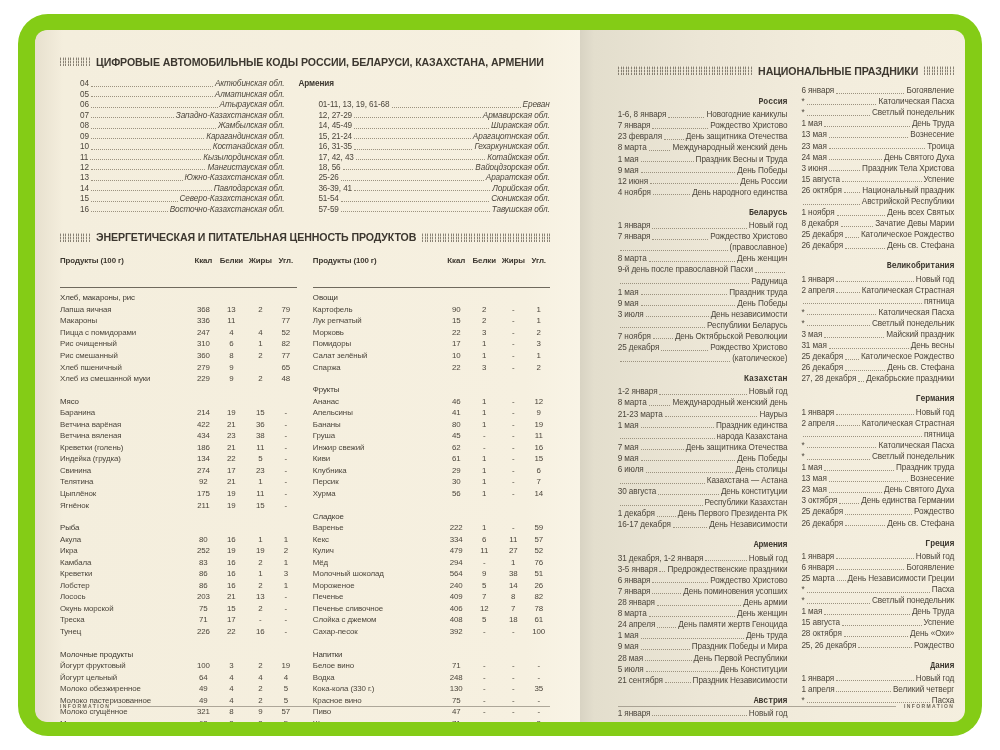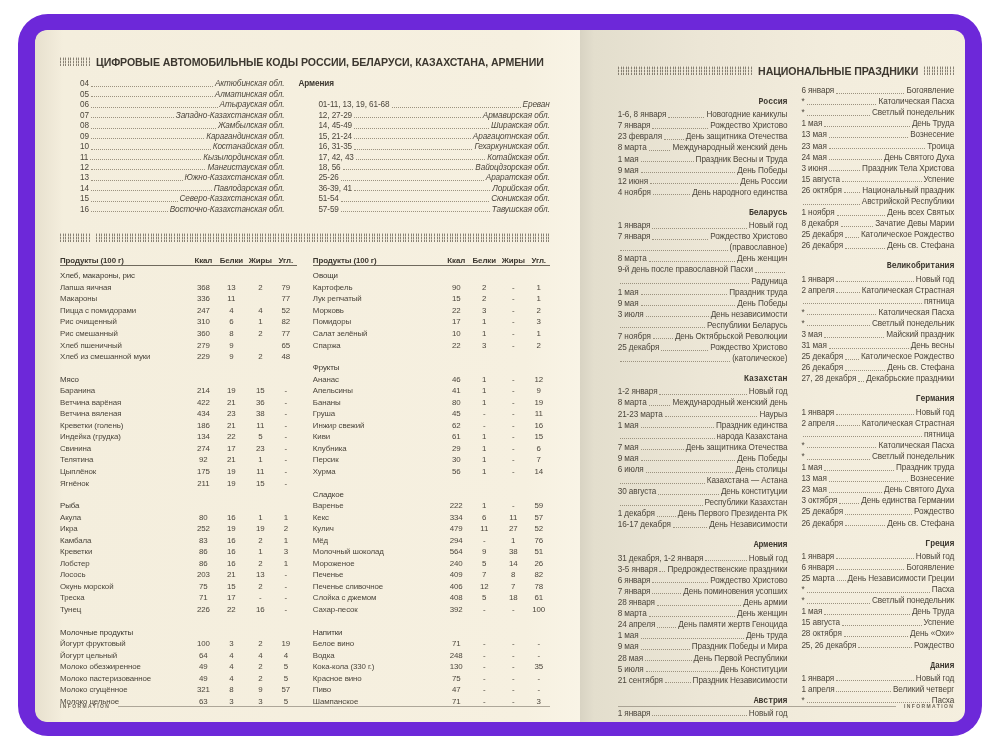--- a/index.html
+++ b/index.html
@@ -2,21 +2,21 @@
 <html><head>
 <meta charset="utf-8">
 <style>
   html,body{margin:0;padding:0;}
   body{
     width:1000px;height:750px;background:#ffffff;position:relative;overflow:hidden;
     font-family:"Liberation Sans","DejaVu Sans",sans-serif;
   }
   .book{
     position:absolute;left:18px;top:14px;width:964px;height:722px;
-    background:#6d28d9;border-radius:30px;
+    background:#84cc16;border-radius:30px;
   }
   .spread{
     position:absolute;left:17px;top:16px;right:17px;bottom:14px;
     display:flex;border-radius:12px;overflow:hidden;
   }
   .page{
     flex:1;position:relative;color:#4c463c;font-size:8.2px;
     letter-spacing:-0.1px;
   }
   .page.left{
@@ -49,21 +49,21 @@
   .crow{display:flex;align-items:flex-end;height:10.45px;}
   .crow .cd{white-space:nowrap;padding-left:20px;}
   .crow .rg{white-space:nowrap;font-style:italic;}
   .chead{font-weight:700;color:#3c372f;}
   .dots{flex:1;border-bottom:1px dotted #9b927f;margin:0 2px 1.5px;min-width:6px;}
 
   
   .food-grid{display:grid;grid-template-columns:1fr 1fr;column-gap:16px;margin-top:11px;}
   .fcol{font-size:7.9px;}
   .fh,.fr{display:grid;grid-template-columns:1fr 27px 29px 29px 22px;align-items:end;}
-  .fh{border-bottom:1px solid #6f695d;padding-bottom:0;font-weight:700;color:#3c372f;}
+  .fh{border-bottom:1px solid #6f695d;padding-bottom:22px;font-weight:700;color:#3c372f;}
   .fr{height:11.55px;}
   .fn{text-align:center;white-space:nowrap;}
   .fp{white-space:nowrap;}
   .fg{font-weight:400;color:#3c372f;margin-top:11px;height:11.55px;display:flex;align-items:flex-end;}
   .fg.first{margin-top:3px;}
 
   
   .hol-grid{display:grid;grid-template-columns:1fr 1.02fr;column-gap:14px;margin-top:6px;}
   .hcol-a{padding-top:12px;}
   .hsec{margin-bottom:10px;}
@@ -217,20 +217,21 @@
             <div class="crow">
               <span class="cd">57-59</span>
               <span class="dots"></span>
               <span class="rg">Тавушская обл.</span>
             </div>
           </div>
       </div>
 
       <div class="trow" style="margin-top:16px;">
         <div class="hatch lead"></div>
+        <h2>ЭНЕРГЕТИЧЕСКАЯ И ПИТАТЕЛЬНАЯ ЦЕННОСТЬ ПРОДУКТОВ</h2>
         <div class="hatch fill"></div>
       </div>
 
       <div class="food-grid">
         <div class="fcol" id="food-col1">
             <div class="fh">
               <span class="fp">Продукты (100 г)</span>
               <span class="fn">Ккал</span>
               <span class="fn">Белки</span>
               <span class="fn">Жиры</span>

